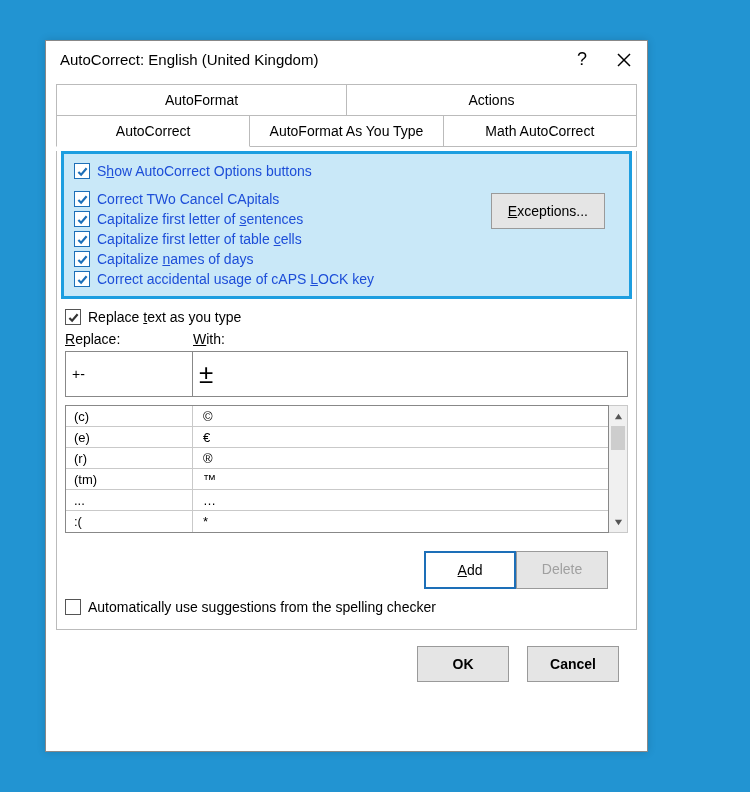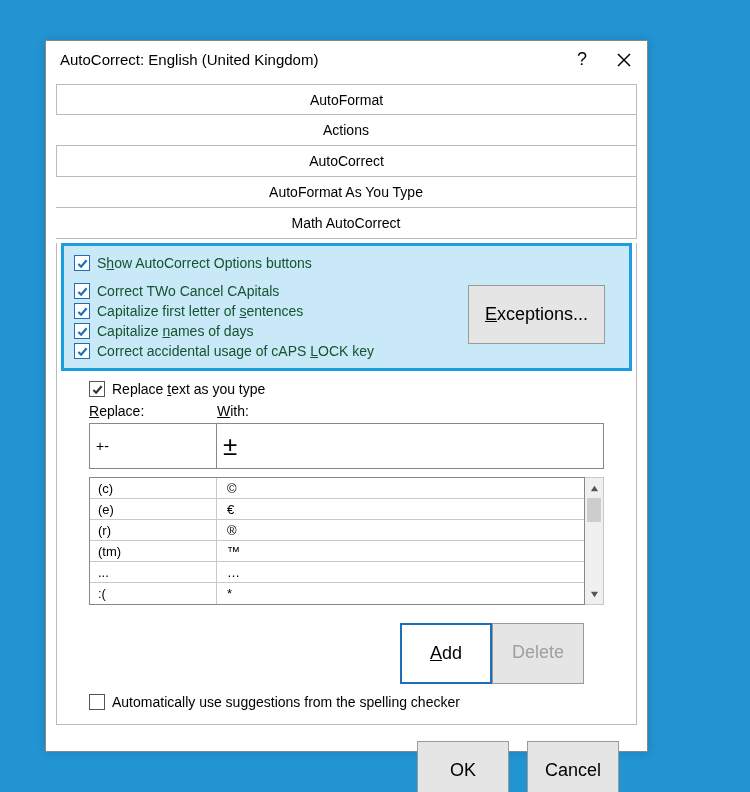--- a/index.html
+++ b/index.html
@@ -35,21 +35,20 @@
   .titlebar .close {
     width: 18px; height: 18px;
     display: inline-flex; align-items: center; justify-content: center;
     cursor: pointer;
   }
   .titlebar .close svg { width: 14px; height: 14px; stroke: #000; stroke-width: 1.5; }
   .dialog-body { padding: 6px 10px 10px 10px; }
   .tabs-row1, .tabs-row2 {
     display: flex;
     border-bottom: 1px solid #bbb;
-    flex-direction: column;
   }
   .tabs-row1 .tab, .tabs-row2 .tab {
     flex: 1;
     text-align: center;
     padding: 7px 0;
     border: 1px solid #bbb;
     background: #fff;
     cursor: pointer;
     position: relative;
     margin-bottom: -1px;
@@ -89,35 +88,35 @@
     background: #fff;
     display: inline-flex;
     align-items: center;
     justify-content: center;
     margin-right: 7px;
     cursor: pointer;
     flex-shrink: 0;
   }
   .chk.checked svg { width: 11px; height: 11px; stroke: #1d6fb8; stroke-width: 2.4; fill: none; }
   .chk:not(.checked) svg { display: none; }
-  .check-row .lbl { color: #14532d; cursor: pointer; }
+  .check-row .lbl { color: #1d4ed8; cursor: pointer; }
   .u { text-decoration: underline; }
   .btn {
     border: 1px solid #9a9a9a;
     background: #e5e5e5;
-    padding: 18px 16px;
-    font-size: 18px;
+    padding: 9px 16px;
+    font-size: 14px;
     cursor: pointer;
     min-width: 92px;
     text-align: center;
   }
   .btn.disabled { color: #a0a0a0; cursor: default; }
   .btn.primary { border: 2px solid #1d6fb8; background: #fff; }
   .replace-section {
-    margin: 0 32px;
+    margin: 0 8px;
   }
   .replace-hdr {
     display: flex; align-items: center; margin-top: 4px;
   }
   .replace-hdr .chk { border-color: #555; }
   .replace-hdr .lbl { color: #000; }
   .field-labels {
     display: flex;
     align-items: center;
     margin-top: 6px;
@@ -194,20 +193,21 @@
   }
   .suggestion-row {
     display: flex; align-items: center; margin: 10px 0 0 0;
   }
   .suggestion-row .chk { border-color: #555; }
   .footer {
     display: flex;
     justify-content: flex-end;
     gap: 18px;
     padding: 16px 18px 0 0;
+    font-weight: bold;
   }
   .exceptions-btn { margin-top: 0; }
   .two-col-top {
     display: flex;
     align-items: flex-start;
   }
   .two-col-top .checks-col { flex: 1; }
   .two-col-top .btn-col { padding: 32px 14px 0 0; }
 </style>
 </head>
@@ -266,20 +266,28 @@
                   </svg>
                 </span>
               <span class="lbl">Capitalize first letter of <span class="u">s</span>entences</span>
             </div>
             <div class="check-row">
               <span class="chk checked">
                   <svg viewBox="0 0 12 12">
                     <polyline points="1.5,6.5 4.5,9.5 10.5,2.5"></polyline>
                   </svg>
                 </span>
+              <span class="lbl">Capitalize first letter of table <span class="u">c</span>ells</span>
+            </div>
+            <div class="check-row">
+              <span class="chk checked">
+                  <svg viewBox="0 0 12 12">
+                    <polyline points="1.5,6.5 4.5,9.5 10.5,2.5"></polyline>
+                  </svg>
+                </span>
               <span class="lbl">Capitalize <span class="u">n</span>ames of days</span>
             </div>
             <div class="check-row">
               <span class="chk checked">
                   <svg viewBox="0 0 12 12">
                     <polyline points="1.5,6.5 4.5,9.5 10.5,2.5"></polyline>
                   </svg>
                 </span>
               <span class="lbl">Correct accidental usage of cAPS <span class="u">L</span>OCK key</span>
             </div>

